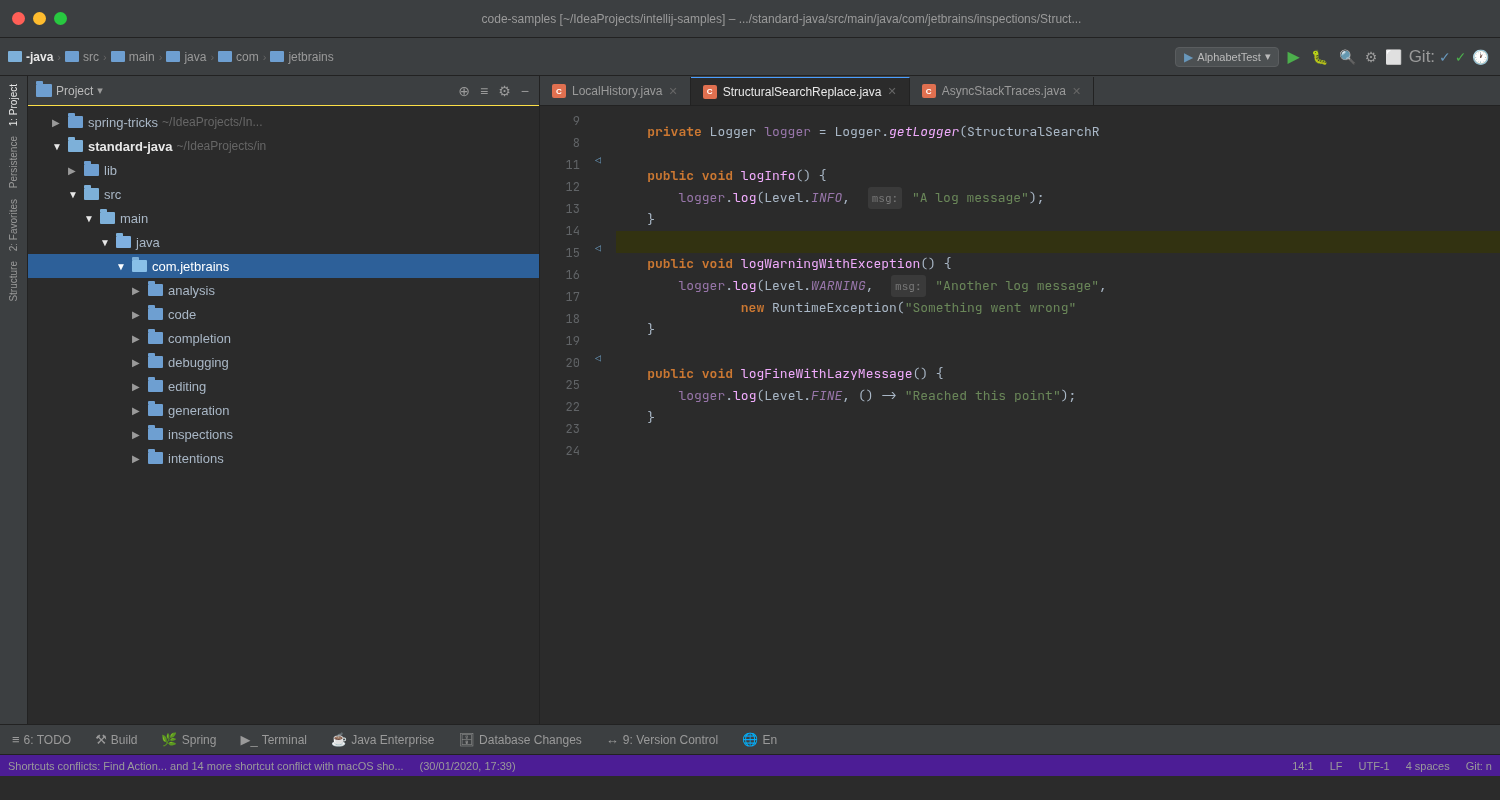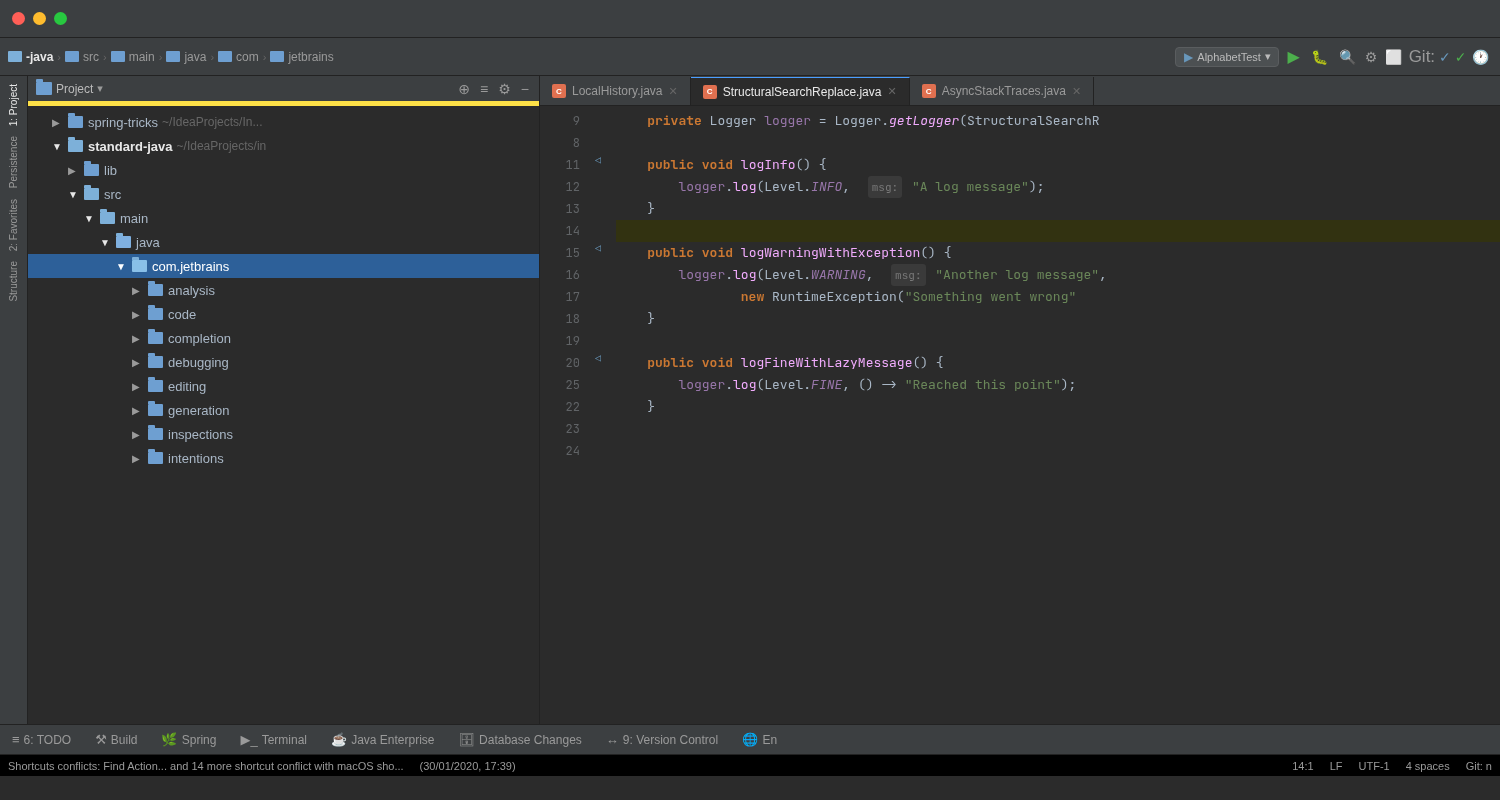--- a/index.html
+++ b/index.html
@@ -119,21 +119,21 @@
       flex-direction: column;
       border-right: 1px solid #222;
     }
     #project-header {
       height: 30px;
       background: #3c3f41;
       display: flex;
       align-items: center;
       padding: 0 8px;
       gap: 6px;
-      border-bottom: 5px solid #fde047;
+      border-bottom: 1px solid #fde047;
     }
     .project-header-title {
       display: flex;
       align-items: center;
       gap: 4px;
       color: #bbb;
       font-size: 12px;
       font-weight: 500;
     }
     .folder-icon-proj {
@@ -293,21 +293,21 @@
     .gutter-icon {
       height: 22px;
       display: flex;
       align-items: center;
       justify-content: center;
       color: #6897bb;
       font-size: 10px;
     }
     #code-area {
       flex: 1;
-      padding: 4px 0 4px 8px;
+      padding: 15px 0 4px 8px;
       overflow: auto;
     }
     .code-line {
       height: 22px;
       white-space: pre;
       display: flex;
       align-items: center;
     }
     .code-line.highlighted { background: #323211; }
     
@@ -344,21 +344,21 @@
       gap: 4px;
       color: #9a9a9a;
       cursor: pointer;
       padding: 2px 4px;
     }
     .bottom-tab-icon { font-size: 13px; }
 
     
     #status-bar {
       height: 22px;
-      background: #000000;
+      background: #4c1d95;
       display: flex;
       align-items: center;
       padding: 0 8px;
       gap: 16px;
       border-top: 1px solid #222;
       font-size: 11px;
       color: #9a9a9a;
     }
     .status-item { white-space: nowrap; }
 
@@ -367,20 +367,21 @@
     ::-webkit-scrollbar-track { background: #2b2b2b; }
     ::-webkit-scrollbar-thumb { background: #4a4a4a; border-radius: 4px; }
   </style>
 </head>
 <body>
 
 <div id="titlebar">
   <span class="traffic-light tl-red"></span>
   <span class="traffic-light tl-yellow"></span>
   <span class="traffic-light tl-green"></span>
+  <span id="titlebar-text">code-samples [~/IdeaProjects/intellij-samples] – .../standard-java/src/main/java/com/jetbrains/inspections/Struct...</span>
 </div>
 
 <div id="navbar">
   <div class="breadcrumb-item active">
     <span style="width:14px;height:11px;background:#7db0d9;border-radius:1px;display:inline-block;"></span>
     <span>-java</span>
   </div>
   <span class="breadcrumb-sep">›</span>
   <div class="breadcrumb-item">
     <span style="width:14px;height:11px;background:#6e9fd1;border-radius:1px;display:inline-block;"></span>

